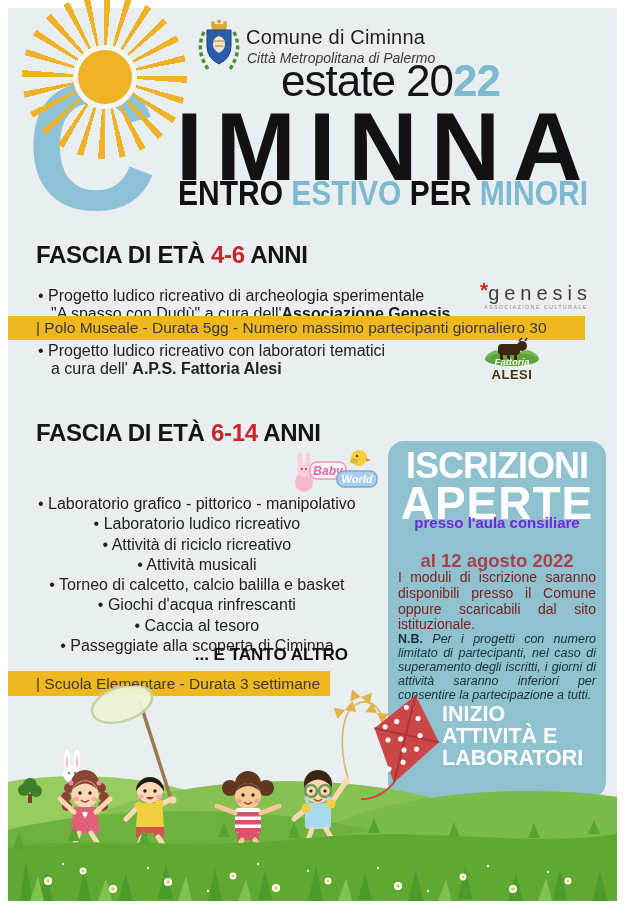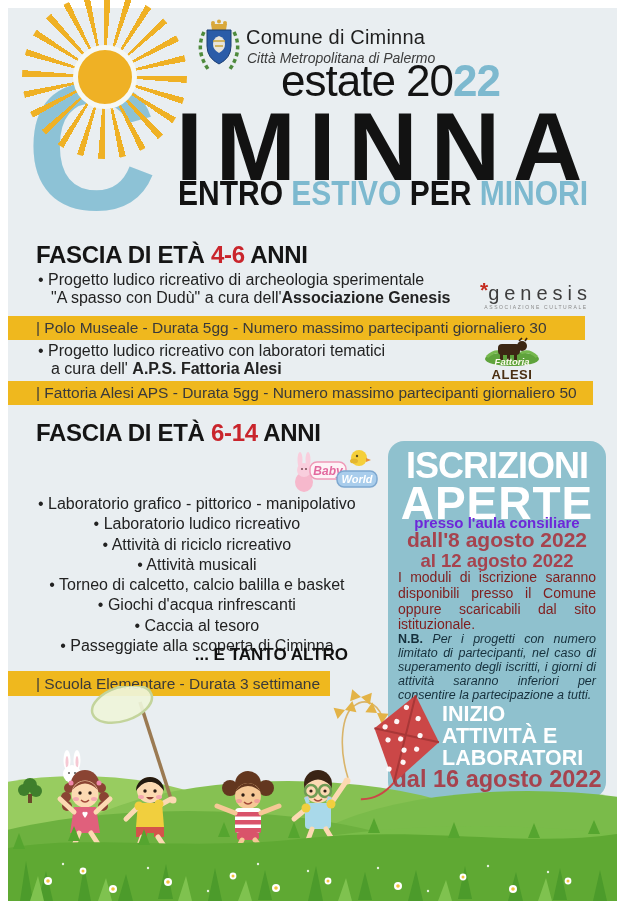--- a/index.html
+++ b/index.html
@@ -25,21 +25,21 @@
   .tagline .accent{color:#7db9cf;}
 
   
   .h1{position:absolute;font-size:24px;font-weight:bold;color:#151515;letter-spacing:-.3px;white-space:nowrap;text-align:center;}
   .h1 .accent-red{color:#c9252c;}
   .h1.f46{left:36px;top:241px;}
   .h1.f614{left:36px;top:419px;}
   .bullet{position:absolute;font-size:16px;color:#222;line-height:17.5px;}
   .bullet .dot::before{content:"•  ";}
   .bullet .indent{padding-left:13px;display:block;}
-  .b1{left:38px;top:271px;}
+  .b1{left:38px;top:287px;}
   .b2{left:38px;top:342px;}
   .bold{font-weight:bold;}
   .bar{position:absolute;left:8px;background:#efb81e;color:#3a3a3a;font-size:15.5px;line-height:24px;height:24px;
        padding-left:28px;box-sizing:border-box;white-space:nowrap;}
   .bar1{top:316px;width:577px;}
   .bar2{top:381px;width:585px;}
   .bar3{top:671px;width:322px;height:25px;line-height:25px;}
 
   .intro614{position:absolute;left:38px;top:450px;font-size:16px;color:#222;line-height:17.5px;}
   .acts{position:absolute;left:38px;top:494px;font-size:16px;color:#222;text-align:center;}
@@ -128,21 +128,20 @@
       <rect x="15" y="7" width="22" height="11" rx="4" fill="#3c2713"></rect>
       <circle cx="39" cy="9" r="5" fill="#3c2713"></circle>
       <path d="M36,4 l3,-3 M42,4 l2,-3" stroke="#3c2713" stroke-width="1.6"></path>
       <rect x="17" y="17" width="3" height="6" fill="#3c2713"></rect>
         <rect x="24" y="17" width="3" height="6" fill="#3c2713"></rect>
         <rect x="31" y="17" width="3" height="6" fill="#3c2713"></rect>
     </svg>
     <div class="fatt">Fattoria</div>
     <div class="ales">ALESI</div>
   </div>
-  <div class="bar bar2">| Fattoria Alesi APS - Durata 5gg - Numero massimo partecipanti giornaliero 50</div>
 
   <div class="h1 f614"><span>FASCIA DI ETÀ </span><span class="accent-red">6-14</span><span> ANNI</span></div>
   <svg class="babyworld" width="88" height="50" viewBox="0 0 88 50">
     <ellipse cx="12" cy="36" rx="9" ry="10" fill="#f6b8cc"></ellipse>
     <circle cx="12" cy="24" r="7" fill="#f9cedd"></circle>
     <ellipse cx="8" cy="14" rx="2.5" ry="8" fill="#f9cedd"></ellipse>
       <ellipse cx="16" cy="14" rx="2.5" ry="8" fill="#f9cedd"></ellipse>
     <circle cx="10" cy="23" r="1" fill="#7a4a55"></circle>
       <circle cx="14" cy="23" r="1" fill="#7a4a55"></circle>
     <circle cx="67" cy="12" r="8" fill="#f5cf3a"></circle>
@@ -164,26 +163,24 @@
     <div>Caccia al tesoro</div>
     <div>Passeggiate alla scoperta di Ciminna</div>
   </div>
   <div class="more">... E TANTO ALTRO</div>
   <div class="bar bar3">| Scuola Elementare - Durata 3 settimane</div>
 
   <div class="panel">
     <div class="p-t1">ISCRIZIONI</div>
     <div class="p-t2">APERTE</div>
     <div class="p-venue">presso l'aula consiliare</div>
-    <div class="p-d1">dall'8 agosto 2022</div>
     <div class="p-d2">al 12 agosto 2022</div>
     <div class="p-info">I moduli di iscrizione saranno disponibili presso il Comune oppure scaricabili dal sito istituzionale.</div>
     <div class="p-nb"><span class="nbl">N.B.</span><span> Per i progetti con numero limitato di partecipanti, nel caso di superamento degli iscritti, i giorni di attività saranno inferiori per consentire la partecipazione a tutti.</span></div>
     <div class="p-start"><span>INIZIO</span><br><span>ATTIVITÀ E</span><br><span>LABORATORI</span></div>
-    <div class="p-sdate">dal 16 agosto 2022</div>
   </div>
 
   <svg class="scene" viewBox="0 0 609 215">
 
     <g>
       <ellipse cx="70" cy="170" rx="190" ry="80" fill="#98cc60"></ellipse>
       <ellipse cx="280" cy="180" rx="240" ry="85" fill="#86c152"></ellipse>
       <ellipse cx="520" cy="185" rx="240" ry="80" fill="#7abb4a"></ellipse>
       <ellipse cx="180" cy="205" rx="280" ry="80" fill="#6db13f"></ellipse>
       <ellipse cx="470" cy="215" rx="300" ry="75" fill="#79bc49"></ellipse>

